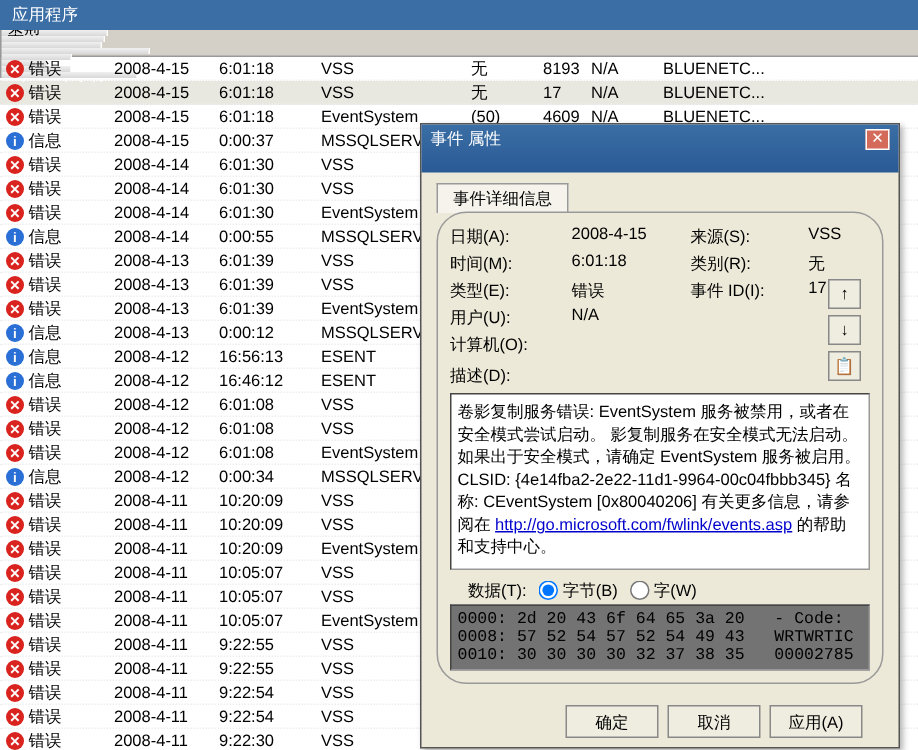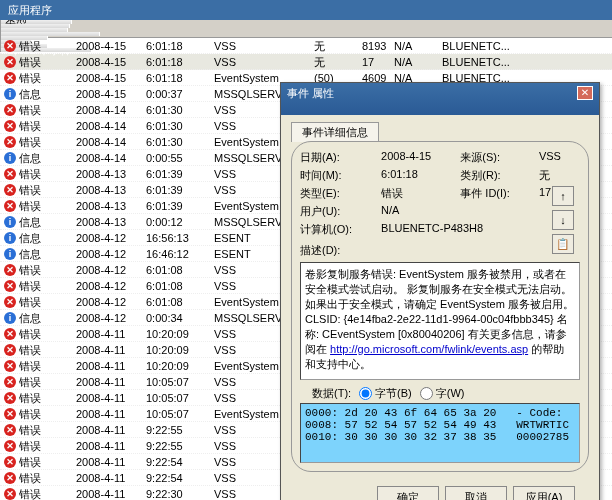--- a/index.html
+++ b/index.html
@@ -29,21 +29,21 @@
 .dlg-body { padding:6px 10px 8px; }
 .tab { display:inline-block; background:#ece9d8; border:1px solid #999; border-bottom:none; padding:2px 10px; font-size:11px; position:relative; top:1px; background:#f5f3eb;}
 .panel { border:1px solid #999; background:#ece9d8; padding:8px; }
 .info-grid { display:grid; grid-template-columns:auto auto auto auto; gap:3px 10px; font-size:11px; margin-bottom:6px;}
 .info-grid .lbl { white-space:nowrap; }
 .side-btns { position:absolute; right:14px; top:44px; display:flex; flex-direction:column; gap:4px;}
 .sq { width:22px; height:20px; border:1px solid #888; background:#efece0; display:flex; align-items:center; justify-content:center; font-size:11px;}
 .desc-box { border:1px inset #999; background:#fff; height:118px; padding:4px; font-size:11px; overflow:auto; margin-top:4px;}
 .desc-box a { color:#0000cc; text-decoration:underline;}
 .data-row { display:flex; align-items:center; gap:8px; margin:6px 12px 2px; font-size:11px;}
-.hex-box { border:1px inset #999; background:#7dd3fc; height:60px; padding:3px 4px; font-family:"Courier New",monospace; font-size:11px; white-space:pre; overflow:auto;}
+.hex-box { border:1px inset #999; background:#737373; height:44px; padding:3px 4px; font-family:"Courier New",monospace; font-size:11px; white-space:pre; overflow:auto;}
 .btn-row { display:flex; justify-content:flex-end; gap:6px; padding:6px 24px;}
 .btn { min-width:62px; height:22px; border:1px solid #888; background:#efece0; font-size:11px;}
 .radio { display:inline-flex; align-items:center; gap:3px;}
 input[type=radio]{ margin:0;}
 </style>
 </head>
 <body>
 
 <div class="header-bar">
   <span>应用程序</span>
@@ -460,21 +460,20 @@
         <span>无</span>
         <span class="lbl">类型(E):</span>
         <span>错误</span>
         <span class="lbl">事件 ID(I):</span>
         <span>17</span>
         <span class="lbl">用户(U):</span>
         <span>N/A</span>
         <span></span>
           <span></span>
         <span class="lbl">计算机(O):</span>
-        <span style="grid-column:span 3;">BLUENETC-P483H8</span>
       </div>
       <div class="side-btns">
         <div class="sq">↑</div>
         <div class="sq">↓</div>
         <div class="sq">📋</div>
       </div>
       <div>描述(D):</div>
       <div class="desc-box">
         <span>卷影复制服务错误: EventSystem 服务被禁用，或者在安全模式尝试启动。 影复制服务在安全模式无法启动。 如果出于安全模式，请确定 EventSystem 服务被启用。 CLSID: {4e14fba2-2e22-11d1-9964-00c04fbbb345} 名称: CEventSystem [0x80040206]
 

